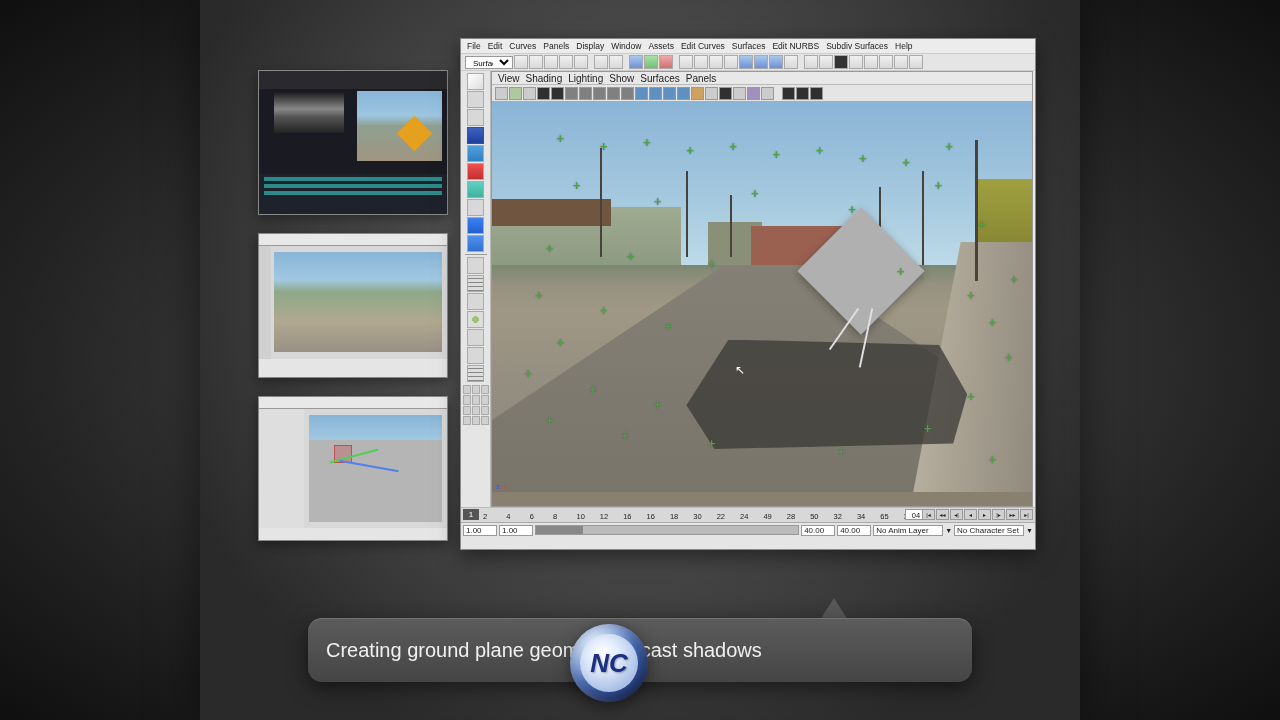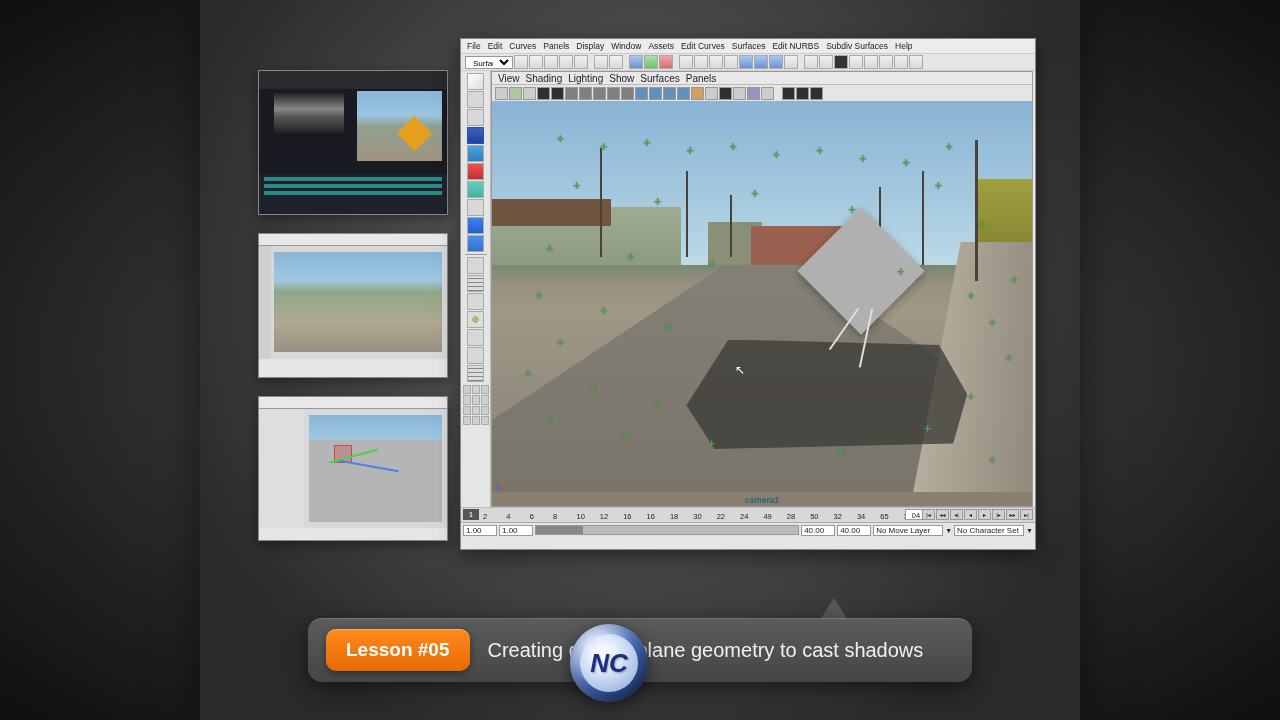--- a/index.html
+++ b/index.html
@@ -540,21 +540,20 @@
           <div class="tp" style="top:90%;left:92%">+</div>
         <div class="tp" style="top:64%;left:95%">+</div>
           <div class="tp" style="top:44%;left:96%">+</div>
 
         <div class="cursorX">↖</div>
       </div>
 
       <div class="axiswidget">
         <span class="z">z</span>&nbsp;<span class="x">x</span>
       </div>
-      <div class="camlabel">camera1</div>
     </div>
   </div>
 
   <div class="timeline-area">
     <div class="tl-ruler">
       <div class="tl-fr">1</div>
       <div class="tl-ticks">
           <span class="tick" style="left: 0%;">2</span>
           <span class="tick" style="left: 5.26316%;">4</span>
           <span class="tick" style="left: 10.5263%;">6</span>
@@ -589,29 +588,28 @@
       </div>
     </div>
     <div class="tl-range">
       <div class="tl-in">1.00</div>
       <div class="tl-in">1.00</div>
       <div class="tl-slider">
           <div class="hnd"></div>
         </div>
       <div class="tl-in">40.00</div>
       <div class="tl-in">40.00</div>
-      <div class="tl-sel">No Move Layer</div>
+      <div class="tl-sel">No Anim Layer</div>
       <span style="font-size:7px">▼</span>
       <div class="tl-sel">No Character Set</div>
       <span style="font-size:7px">▼</span>
     </div>
   </div>
 </div>
 
 <div class="pointer"></div>
 <div class="lesson-bar">
-  <div class="lesson-badge">Lesson #05</div>
   <div class="lesson-title">Creating ground plane geometry to cast shadows</div>
 </div>
 
 <div class="logo-ring">
   <div class="logo-txt">NC</div>
 </div>
 
 </body></html>

